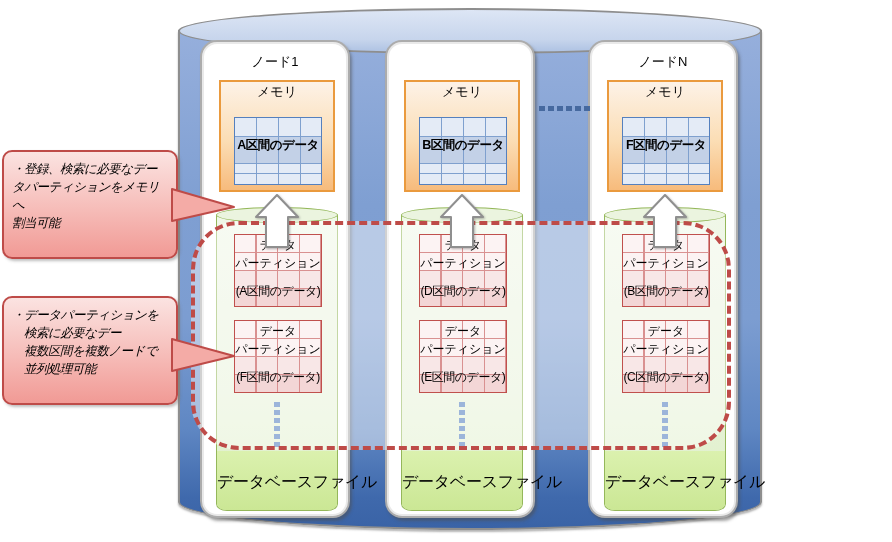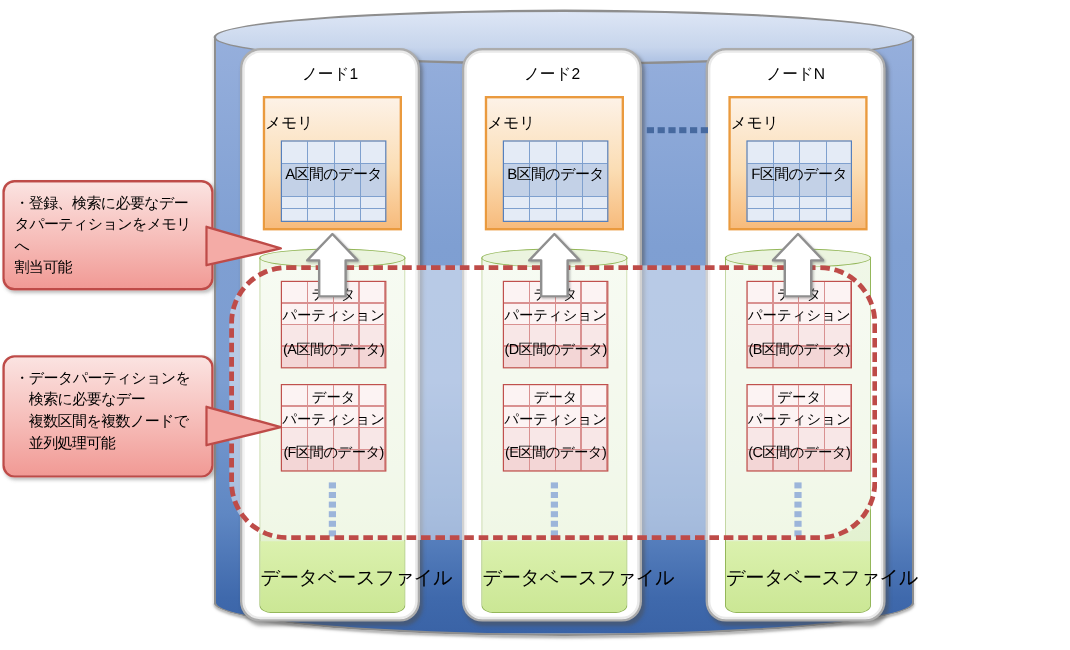--- a/index.html
+++ b/index.html
@@ -30,33 +30,33 @@
     border:2px solid #ACACAC;border-radius:17px;
     box-shadow:2px 3px 3px rgba(80,80,80,.5), inset 0 0 0 2px #E9E9E9;
   }
   .node-title{position:absolute;top:11px;left:0;width:100%;text-align:center;font-size:13px;}
 
   .membox{
     position:absolute;left:17px;top:38px;width:116px;height:112px;
     border:2px solid #EA9A3E;
     background:linear-gradient(180deg,#FDF2E7 0%,#FBDDB4 55%,#F7BB7C 100%);
   }
-  .memlabel{position:absolute;top:12px;left:0;width:100%;text-align:left;font-size:13px;}
+  .memlabel{position:absolute;top:1px;left:0;width:100%;text-align:center;font-size:13px;}
   .memgrid{
     position:absolute;left:13px;top:35px;width:88px;height:68px;
     border:1px solid #5580BE;
     background:
       linear-gradient(90deg,transparent 21px,#7FA0CE 21px 22px,transparent 22px 43px,#7FA0CE 43px 44px,transparent 44px 65px,#7FA0CE 65px 66px,transparent 66px),
       linear-gradient(180deg,transparent 18px,#7FA0CE 18px 19px,transparent 19px 45px,#7FA0CE 45px 46px,transparent 46px 55px,#7FA0CE 55px 56px,transparent 56px),
       linear-gradient(180deg,#E4EBF6 0px 19px,#C3D1E7 19px 46px,#E4EBF6 46px 100%);
   }
   .memtext{
     position:absolute;top:19px;left:0;width:100%;height:17px;
     display:flex;align-items:center;justify-content:center;
-    font-size:12.5px;white-space:nowrap;letter-spacing:-0.5px;
+    font-size:12.5px;white-space:nowrap;letter-spacing:-0.5px;font-weight:bold;
   }
 
   .arrow{position:absolute;left:53px;top:152px;z-index:7;filter:drop-shadow(1.5px 1.5px 1px rgba(90,90,90,.45));}
 
   
   .gcyl{
     position:absolute;left:14px;top:173px;width:122px;height:296px;
     border:1.5px solid #94B75A;border-top:none;
     border-radius:0 0 11px 11px / 0 0 7px 7px;
     background:linear-gradient(180deg,#F0F7E8 0%,#E8F3DA 60%,#DDEFC6 100%);
@@ -104,23 +104,24 @@
     position:absolute;left:191px;top:221px;width:540px;height:229px;
     border:4px dashed #BE4B48;border-radius:48px;
     background:rgba(255,255,255,0.45);z-index:5;
   }
 
   
   .callout{
     position:absolute;left:2px;width:176px;z-index:9;
     background:linear-gradient(180deg,#FBE3E1 0%,#F6BCB8 55%,#F19A95 100%);
     border:2px solid #BE4B48;border-radius:10px;
-    padding:8px 6px 8px 8px;font-size:12.5px;line-height:1.44;
+    padding:8px 6px 25px 8px;font-size:12.5px;line-height:1.44;
     letter-spacing:-0.5px;white-space:pre-line;
     box-shadow:2px 2px 3px rgba(110,110,110,.45);
+    font-style:italic;
   }
   .callout.c1{top:150px;min-height:83px;}
   .callout.c2{top:296px;min-height:102px;}
   .tail{position:absolute;z-index:9;}
   .tail.t1{left:171px;top:186px;}
   .tail.t2{left:171px;top:336px;}
 </style>
 </head>
 <body>
 
@@ -166,21 +167,20 @@
         <span></span>
         <span></span>
         <span></span>
         <span></span>
     </div>
     <div class="gcyl-label">データベースファイル</div>
   </div>
 </div>
 
 <div class="node" style="left:385px">
-  <div class="node-title">ノード2</div>
   <div class="membox">
     <div class="memlabel">メモリ</div>
     <div class="memgrid">
       <div class="memtext">B区間のデータ</div>
     </div>
   </div>
   <svg class="arrow" width="44" height="54" viewBox="0 0 44 54">
     <path d="M22 1 L43 23 L33 23 L33 53 L11 53 L11 23 L1 23 Z" fill="#FFFFFF" stroke="#8F8F8F" stroke-width="2" stroke-linejoin="round"></path>
   </svg>
   <div class="gcyl">

